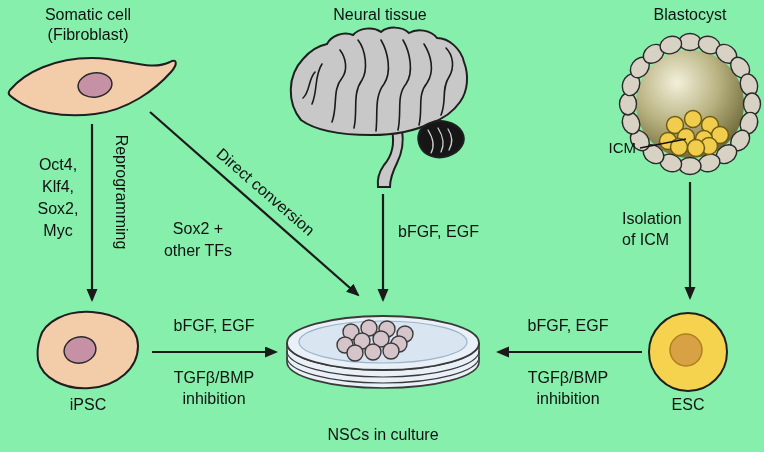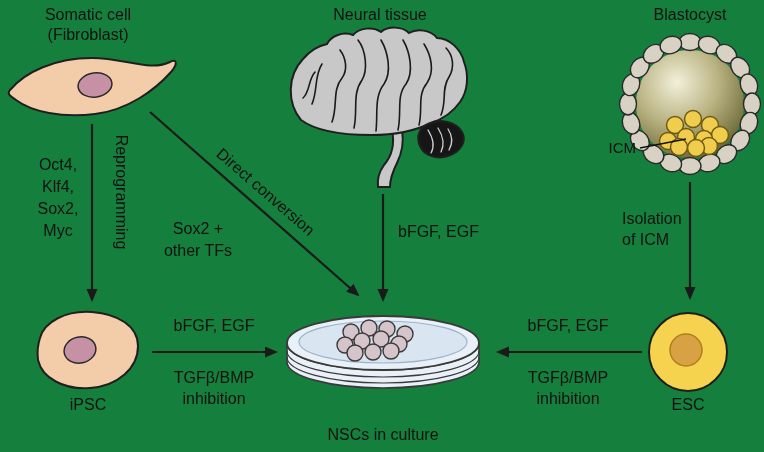--- a/index.html
+++ b/index.html
@@ -1,16 +1,16 @@
 <!DOCTYPE html>
 <html><head>
 <meta charset="utf-8">
 <style>
   html,body{margin:0;padding:0;background:#ffffff;}
-  #figure-root{width:764px;height:452px;position:relative;background:#15803d;overflow:hidden;}
+  #figure-root{width:764px;height:452px;position:relative;background:#86efac;overflow:hidden;}
   svg{display:block;}
   text{font-family:"Liberation Sans", sans-serif;font-size:16px;fill:#111;}
   .small{font-size:15px;}
   .outline{stroke:#1f1f1f;stroke-width:2;}
   .thin-outline{stroke:#2a2a2a;stroke-width:1.5;}
   .arrow{fill:none;stroke-width:2.2;marker-end:url(#ah);}
   .gy{fill:none;stroke:#1a1a1a;stroke-width:1.6;stroke-linecap:round;}
   .cstripe{fill:none;stroke:#cfcfcf;stroke-width:1.3;stroke-linecap:round;}
   .tc{stroke:#2a2a2a;stroke-width:1.4;}
   .icmc{stroke:#6e5a12;stroke-width:1.5;}

